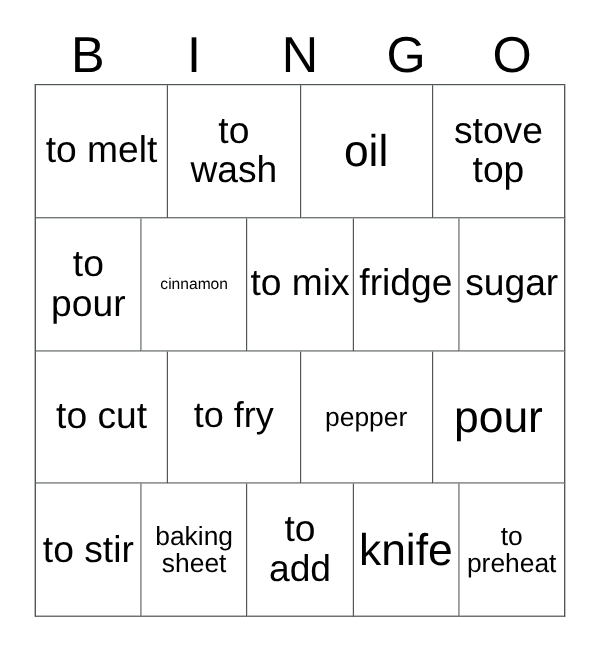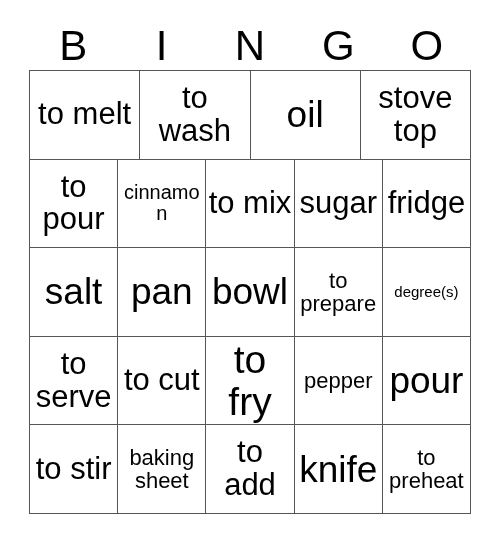--- a/index.html
+++ b/index.html
@@ -81,24 +81,24 @@
     display: block;
     width: 100%;
     line-height: 1.06;
     word-break: break-word;
     hyphens: none;
     color: #000000;
   }
 
   
   .s-xxl .cell-text { font-size: 37px; }
-  .s-xl  .cell-text { font-size: 39px; }
+  .s-xl  .cell-text { font-size: 30px; }
   .s-lg  .cell-text { font-size: 31px; }
   .s-md  .cell-text { font-size: 22px; }
-  .s-sm  .cell-text { font-size: 20px; }
+  .s-sm  .cell-text { font-size: 13px; }
   .s-xs  .cell-text { font-size: 15px; }
 </style>
 </head>
 <body>
 
 <div id="card">
 
   <div class="header-row">
     <div class="header-cell">
         <span>B</span>
@@ -137,47 +137,27 @@
         <div class="cell s-lg">
           <span class="cell-text">to pour</span>
         </div>
         <div class="cell s-sm">
           <span class="cell-text">cinnamon</span>
         </div>
         <div class="cell s-lg">
           <span class="cell-text">to mix</span>
         </div>
         <div class="cell s-lg">
-          <span class="cell-text">sugar</span>
+          <span class="cell-text">fridge</span>
         </div>
         <div class="cell s-lg">
-          <span class="cell-text">fridge</span>
+          <span class="cell-text">sugar</span>
         </div>
       </div>
       <div class="grid-row">
-        <div class="cell s-xxl">
-          <span class="cell-text">salt</span>
-        </div>
-        <div class="cell s-xxl">
-          <span class="cell-text">pan</span>
-        </div>
-        <div class="cell s-xxl">
-          <span class="cell-text">bowl</span>
-        </div>
-        <div class="cell s-md">
-          <span class="cell-text">to prepare</span>
-        </div>
-        <div class="cell s-xs">
-          <span class="cell-text">degree(s)</span>
-        </div>
-      </div>
-      <div class="grid-row">
-        <div class="cell s-lg">
-          <span class="cell-text">to serve</span>
-        </div>
         <div class="cell s-lg">
           <span class="cell-text">to cut</span>
         </div>
         <div class="cell s-xl">
           <span class="cell-text">to fry</span>
         </div>
         <div class="cell s-md">
           <span class="cell-text">pepper</span>
         </div>
         <div class="cell s-xxl">

